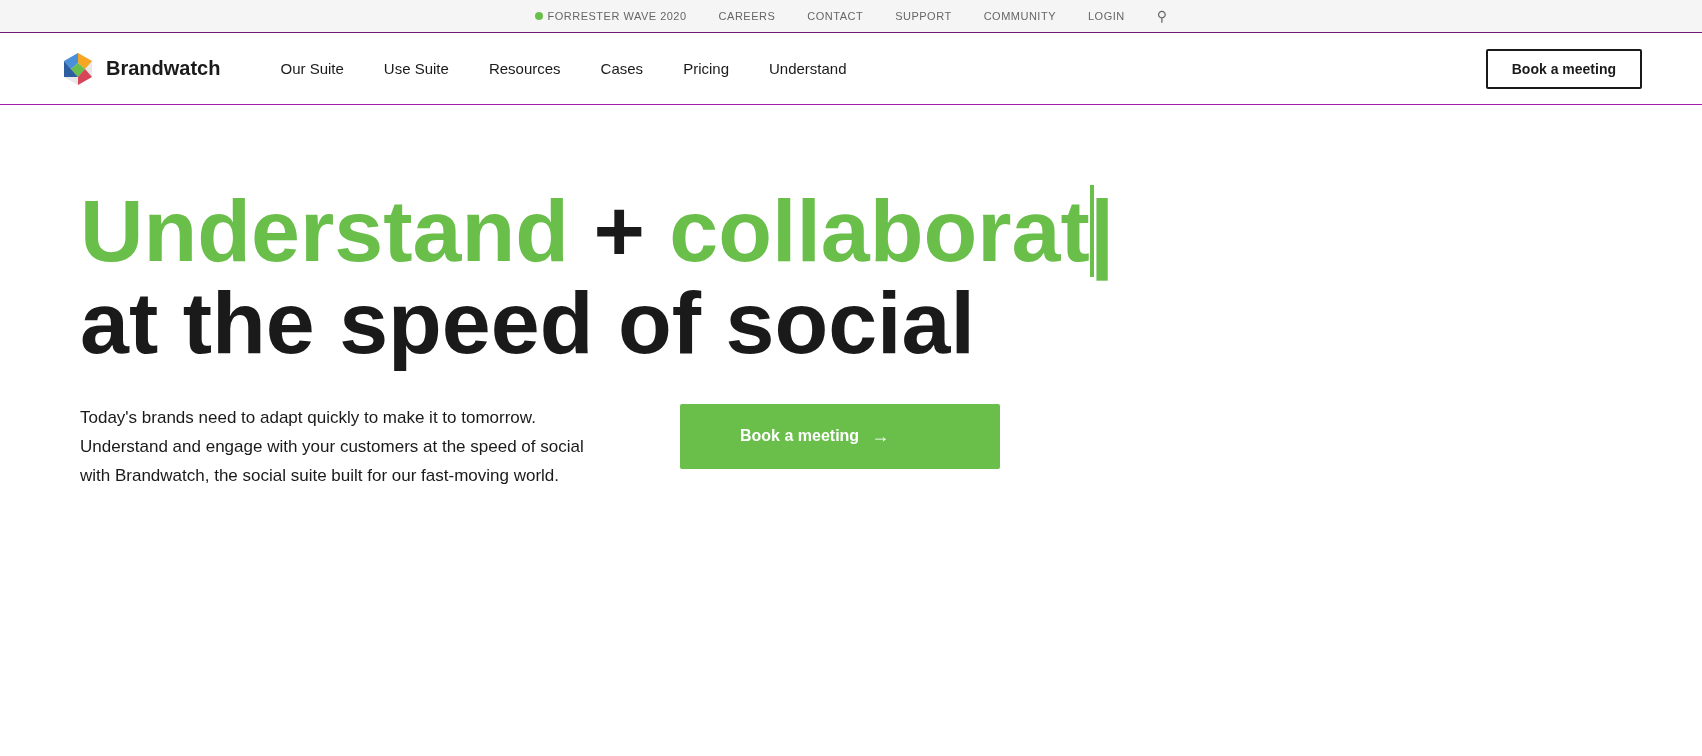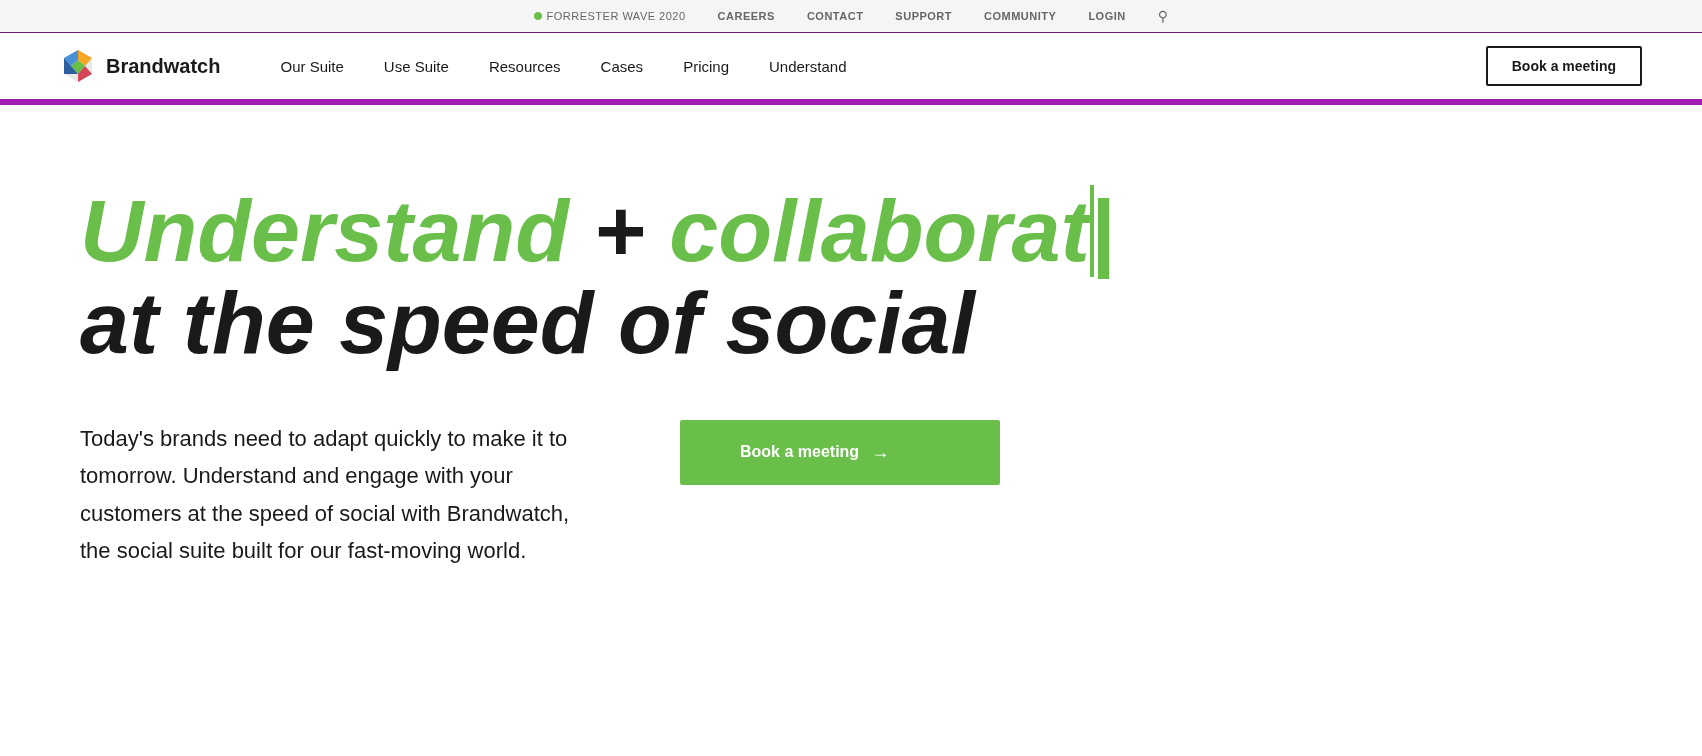--- a/index.html
+++ b/index.html
@@ -14,21 +14,21 @@
       align-items: center;
       gap: 32px;
       padding: 8px 40px;
       font-size: 11px;
       letter-spacing: 0.5px;
     }
     .top-bar-item {
       color: #666;
       text-decoration: none;
       cursor: pointer;
-      font-weight: 700;
+      font-weight: 400;
     }
     .forrester-dot {
       width: 8px;
       height: 8px;
       border-radius: 50%;
       background: #6abf4b;
       display: inline-block;
       margin-right: 5px;
     }
     .forrester-item {
@@ -45,21 +45,21 @@
       font-size: 14px;
       cursor: pointer;
     }
 
     
     .main-nav {
       display: flex;
       align-items: center;
       padding: 0 60px;
       height: 72px;
-      border-bottom: 6px solid #a21caf;
+      border-bottom: 1px solid #a21caf;
       background: #fff;
     }
     .logo-area {
       display: flex;
       align-items: center;
       gap: 10px;
       margin-right: 60px;
     }
     .logo-text {
       font-size: 20px;
@@ -97,37 +97,36 @@
     
     .hero {
       padding: 80px 80px 60px 80px;
       background: #fff;
       max-width: 1702px;
     }
     .hero-headline {
       font-size: 88px;
       font-weight: 800;
       line-height: 1.05;
-      margin-bottom: 50px;
-      font-style: italic;
+      margin-bottom: 34px;
     }
     .hero-green {
       color: #6abf4b;
     }
     .hero-dark {
       color: #1a1a1a;
     }
     .hero-bottom {
       display: flex;
       align-items: flex-start;
       gap: 80px;
       margin-top: 20px;
     }
     .hero-body-text {
-      font-size: 22px;
+      font-size: 17px;
       line-height: 1.7;
       color: #1a1a1a;
       max-width: 520px;
     }
     .hero-cta-btn {
       background: #6abf4b;
       color: #fff;
       border: none;
       padding: 22px 60px;
       font-size: 16px;

